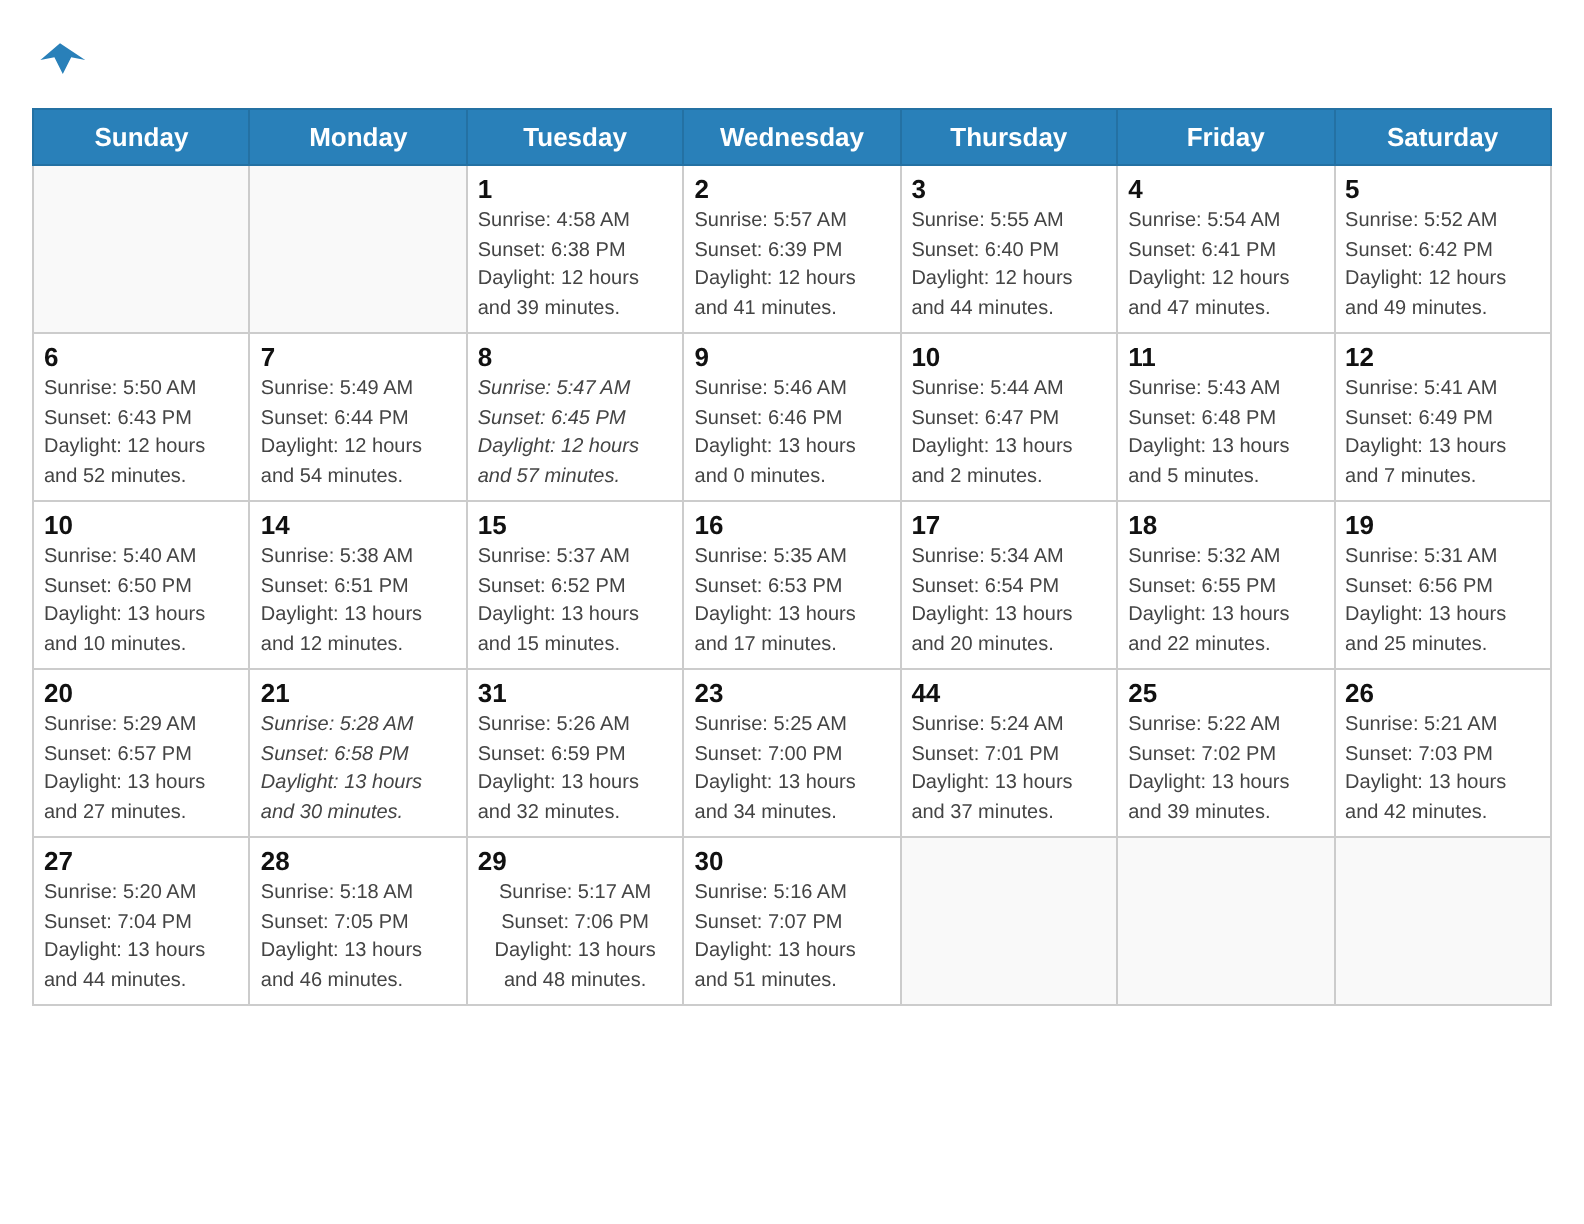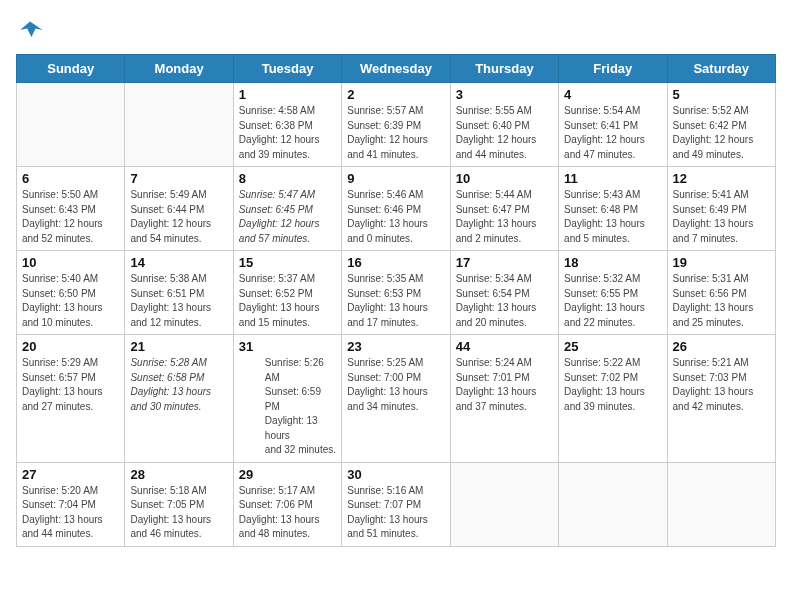--- a/index.html
+++ b/index.html
@@ -274,21 +274,21 @@
         </td>
         <td>
           <span class="day-num">21</span>
           <div class="day-info" style="white-space: pre-line; font-style: italic;">Sunrise: 5:28 AM
 Sunset: 6:58 PM
 Daylight: 13 hours
 and 30 minutes.</div>
         </td>
         <td>
           <span class="day-num">31</span>
-          <div class="day-info" style="white-space: pre-line; margin-left: 26px;">Sunrise: 5:26 AM
+          <div class="day-info" style="white-space: pre-line;">Sunrise: 5:26 AM
 Sunset: 6:59 PM
 Daylight: 13 hours
 and 32 minutes.</div>
         </td>
         <td>
           <span class="day-num">23</span>
           <div class="day-info" style="white-space: pre-line;">Sunrise: 5:25 AM
 Sunset: 7:00 PM
 Daylight: 13 hours
 and 34 minutes.</div>
@@ -325,21 +325,21 @@
         </td>
         <td>
           <span class="day-num">28</span>
           <div class="day-info" style="white-space: pre-line;">Sunrise: 5:18 AM
 Sunset: 7:05 PM
 Daylight: 13 hours
 and 46 minutes.</div>
         </td>
         <td>
           <span class="day-num">29</span>
-          <div class="day-info" style="white-space: pre-line;">Sunrise: 5:17 AM
+          <div class="day-info" style="white-space: pre-line; text-align: center;">Sunrise: 5:17 AM
 Sunset: 7:06 PM
 Daylight: 13 hours
 and 48 minutes.</div>
         </td>
         <td>
           <span class="day-num">30</span>
           <div class="day-info" style="white-space: pre-line;">Sunrise: 5:16 AM
 Sunset: 7:07 PM
 Daylight: 13 hours
 and 51 minutes.</div>

